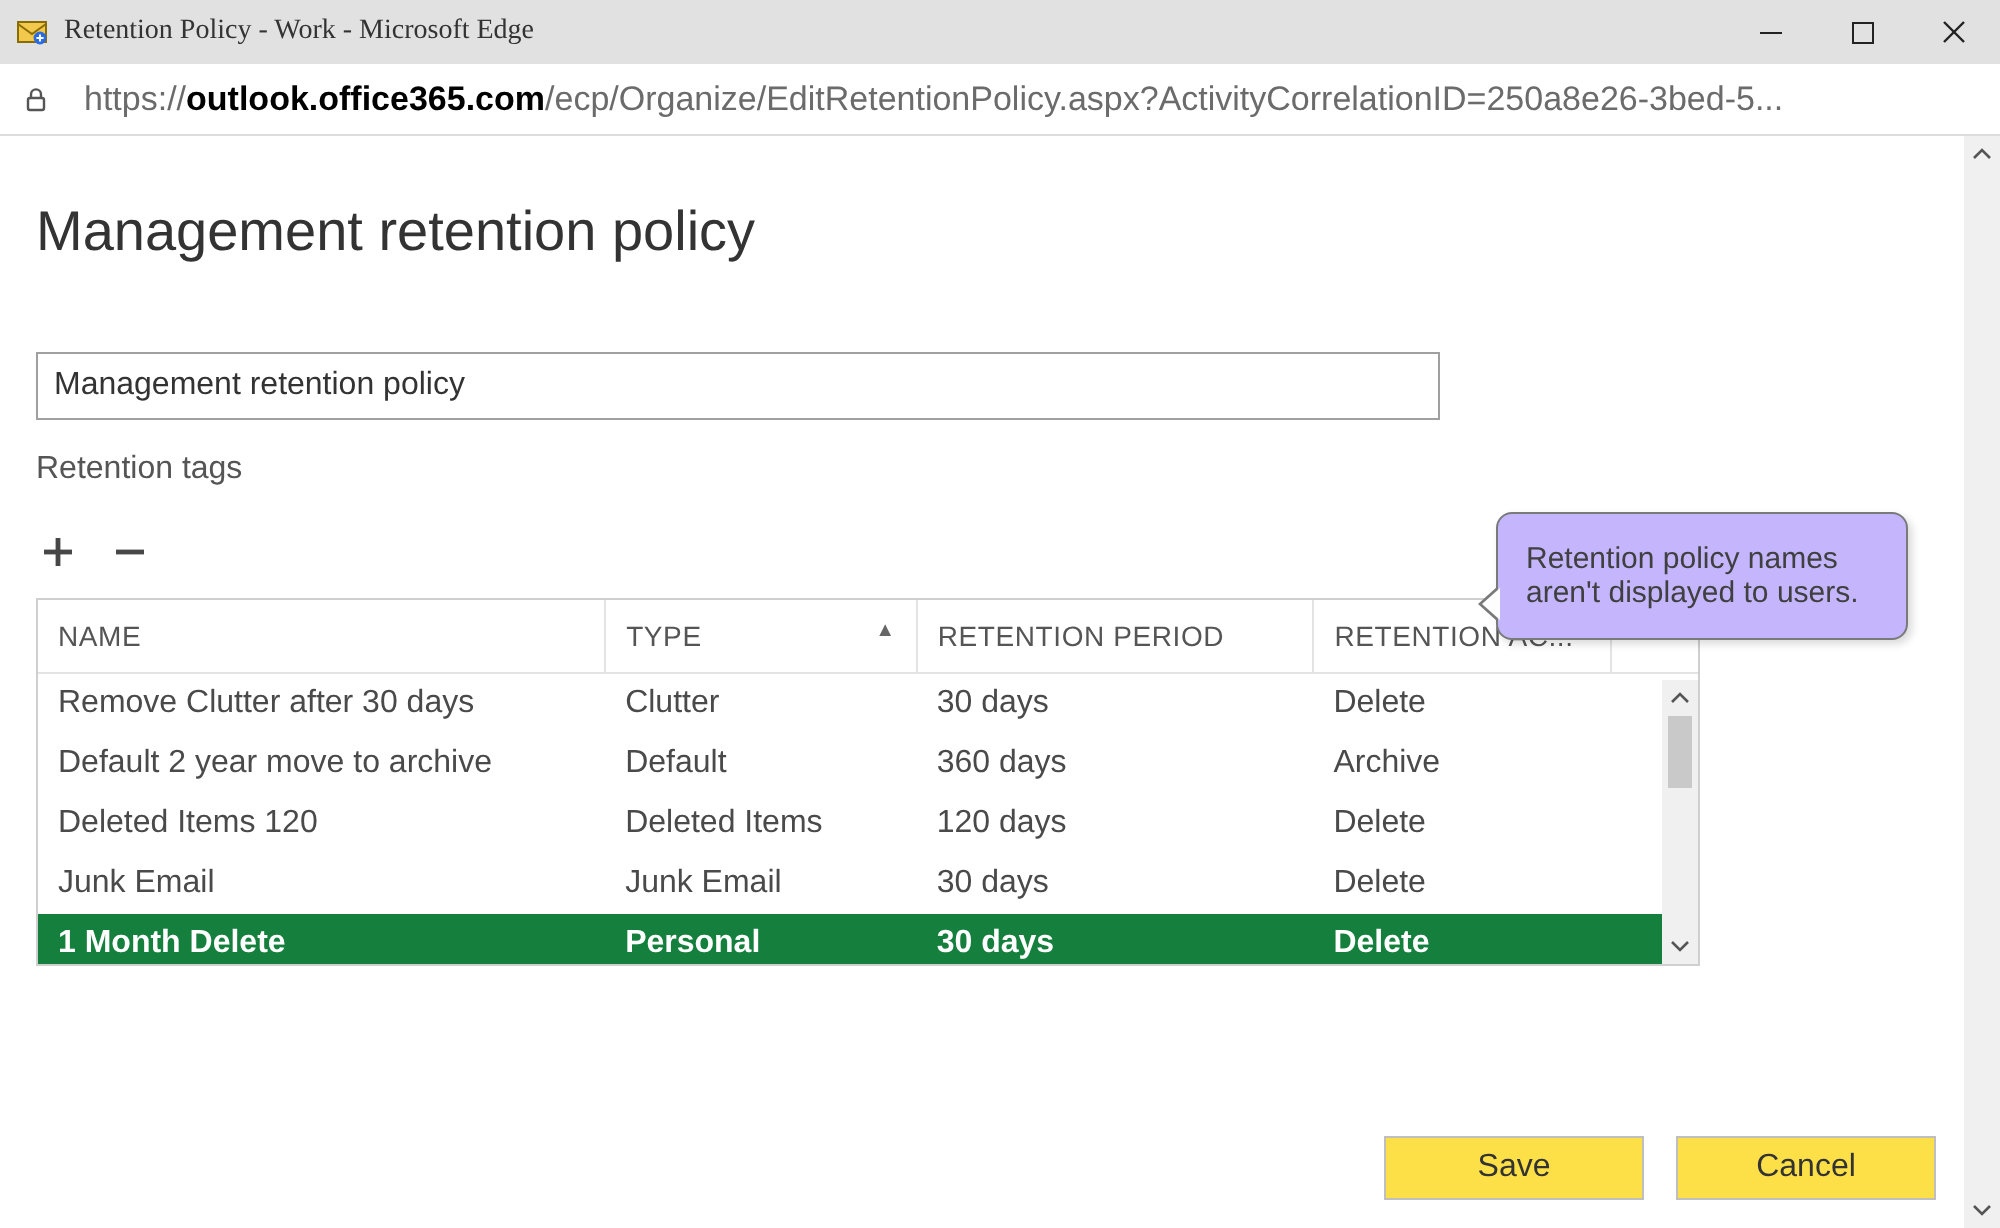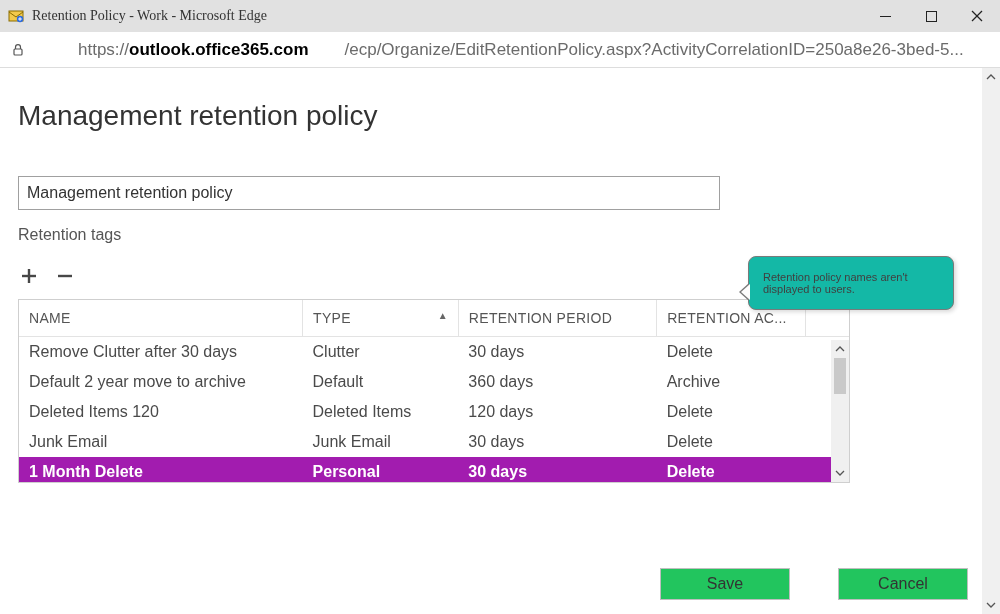--- a/index.html
+++ b/index.html
@@ -7,49 +7,49 @@
   .titlebar { height: 32px; background: #e1e1e1; display: flex; align-items: center; padding-left: 8px; color: #333; font-size: 14px; }
   .titlebar .app-icon { width: 16px; height: 16px; margin-right: 8px; display: flex; align-items: center; justify-content: center; }
   .titlebar .title { flex: 0 0 auto; font-family: Liberation Serif, serif; }
   .titlebar .spacer { flex: 1; }
   .window-controls { display: flex; height: 100%; }
   .window-controls .wc { width: 46px; display: flex; align-items: center; justify-content: center; }
   .addressbar { height: 36px; display: flex; align-items: center; padding: 0 10px; color: #333; font-size: 17px; border-bottom: 1px solid #ddd; }
   .addressbar .lock-icon { width: 16px; height: 16px; margin-right: 16px; color: #555; display:flex; align-items:center; justify-content:center;}
   .addressbar .url { white-space: nowrap; overflow: hidden; text-overflow: ellipsis; }
   .addressbar .url .host { font-weight: 600; color: #000; }
-  .addressbar .url .rest { color: #6b6b6b; margin-left: 36px; }
+  .addressbar .url .rest { color: #6b6b6b; }
   .content-outer { position: relative; height: calc(614px - 32px - 36px); }
   .scrollbar-right { position: absolute; right: 0; top: 0; width: 18px; height: 100%; background: #f0f0f0; display:flex; flex-direction:column; align-items:center; justify-content:space-between; }
   .scrollbar-right .arrow, .table-scroll .arrow { width: 100%; height: 18px; display:flex; align-items:center; justify-content:center; color:#555; }
   .content { padding: 20px 18px 0 18px; height: 100%; }
   h1.page-title { font-size: 28px; font-weight: 300; color: #333; margin: 12px 0 44px 0; }
   .field-row { position: relative; max-width: 720px; }
   .field-label { font-size: 15px; color: #555; margin-bottom: 4px; display:block;}
   .name-input { width: 702px; height: 34px; border: 1px solid #a0a0a0; padding: 0 8px; font-size: 16px; color:#333; font-family: inherit; outline: none;}
-  .tooltip { position: absolute; left: 748px; top: 188px; width: 206px; border: 1px solid #7a7a7a; border-radius: 8px; padding: 14px 14px; background: #14b8a6; font-size: 11px; color:#404040; box-shadow: 2px 2px 4px rgba(0,0,0,0.15);}
+  .tooltip { position: absolute; left: 748px; top: 188px; width: 206px; border: 1px solid #7a7a7a; border-radius: 8px; padding: 14px 14px; background: #c4b5fd; font-size: 15px; color:#404040; box-shadow: 2px 2px 4px rgba(0,0,0,0.15);}
   .tooltip::before { content:""; position:absolute; left:-10px; bottom:8px; width:0; height:0; border-top:9px solid transparent; border-bottom:9px solid transparent; border-right:10px solid #7a7a7a;}
   .tooltip::after { content:""; position:absolute; left:-8px; bottom:9px; width:0; height:0; border-top:8px solid transparent; border-bottom:8px solid transparent; border-right:9px solid #fdfdfd;}
   .section-label { font-size: 16px; color:#555; margin-top: 16px; margin-bottom: 21px;}
   .toolbar { display:flex; gap: 14px; margin-bottom: 12px;}
   .toolbar .tbtn { width: 22px; height: 22px; display:flex; align-items:center; justify-content:center; color:#474747; cursor:pointer;}
   .table-wrap { position: relative; width: 832px; border: 1px solid #cfcfcf;}
   table.tags { width: 100%; border-collapse: collapse; font-size: 16px; color:#333; table-layout: fixed;}
   table.tags th { text-align:left; font-weight:400; font-size: 14px; color:#555; padding: 10px 10px; border-right: 1px solid #e3e3e3; border-bottom: 1px solid #e3e3e3; letter-spacing: 0.3px; white-space:nowrap; overflow:hidden;}
   table.tags th:last-child { border-right: none;}
   table.tags th .sort { float:right; font-size:10px; color:#666;}
   table.tags td { padding: 6px 10px; color:#4a4a4a; white-space:nowrap; overflow:hidden;}
   table.tags tbody tr { height: 30px;}
-  tr.selected { background: #a21caf; color:#fff; }
+  tr.selected { background: #15803d; color:#fff; }
   tr.selected td { color:#fff; font-weight:600;}
   .tbody-clip { height: 145px; overflow:hidden; position:relative;}
   .table-scroll { position:absolute; right:0; top:40px; bottom:0; width:18px; background:#f0f0f0; display:flex; flex-direction:column; justify-content:space-between;}
   .table-scroll .thumb { background:#c9c9c9; height:36px; margin: 0 3px; border-radius:0;}
   .footer-buttons { position:absolute; right: 32px; bottom: 14px; display:flex; gap: 16px;}
-  .footer-buttons button { width: 130px; height: 32px; background:#22c55e; border:1px solid #bfbfbf; font-size:16px; color:#333; font-family:inherit; cursor:pointer;margin-left:32px;}
+  .footer-buttons button { width: 130px; height: 32px; background:#fde047; border:1px solid #bfbfbf; font-size:16px; color:#333; font-family:inherit; cursor:pointer;}
 </style>
 </head>
 <body>
 
 <div class="titlebar">
   <span class="app-icon">
     <svg width="16" height="16" viewBox="0 0 16 16">
         <rect x="1" y="3" width="14" height="10" fill="#f2c94c" stroke="#8a6d00"></rect>
         <path d="M1 4 L8 9 L15 4" stroke="#8a6d00" fill="none"></path>
         <circle cx="12" cy="11" r="3.2" fill="#2d6cdf"></circle>

